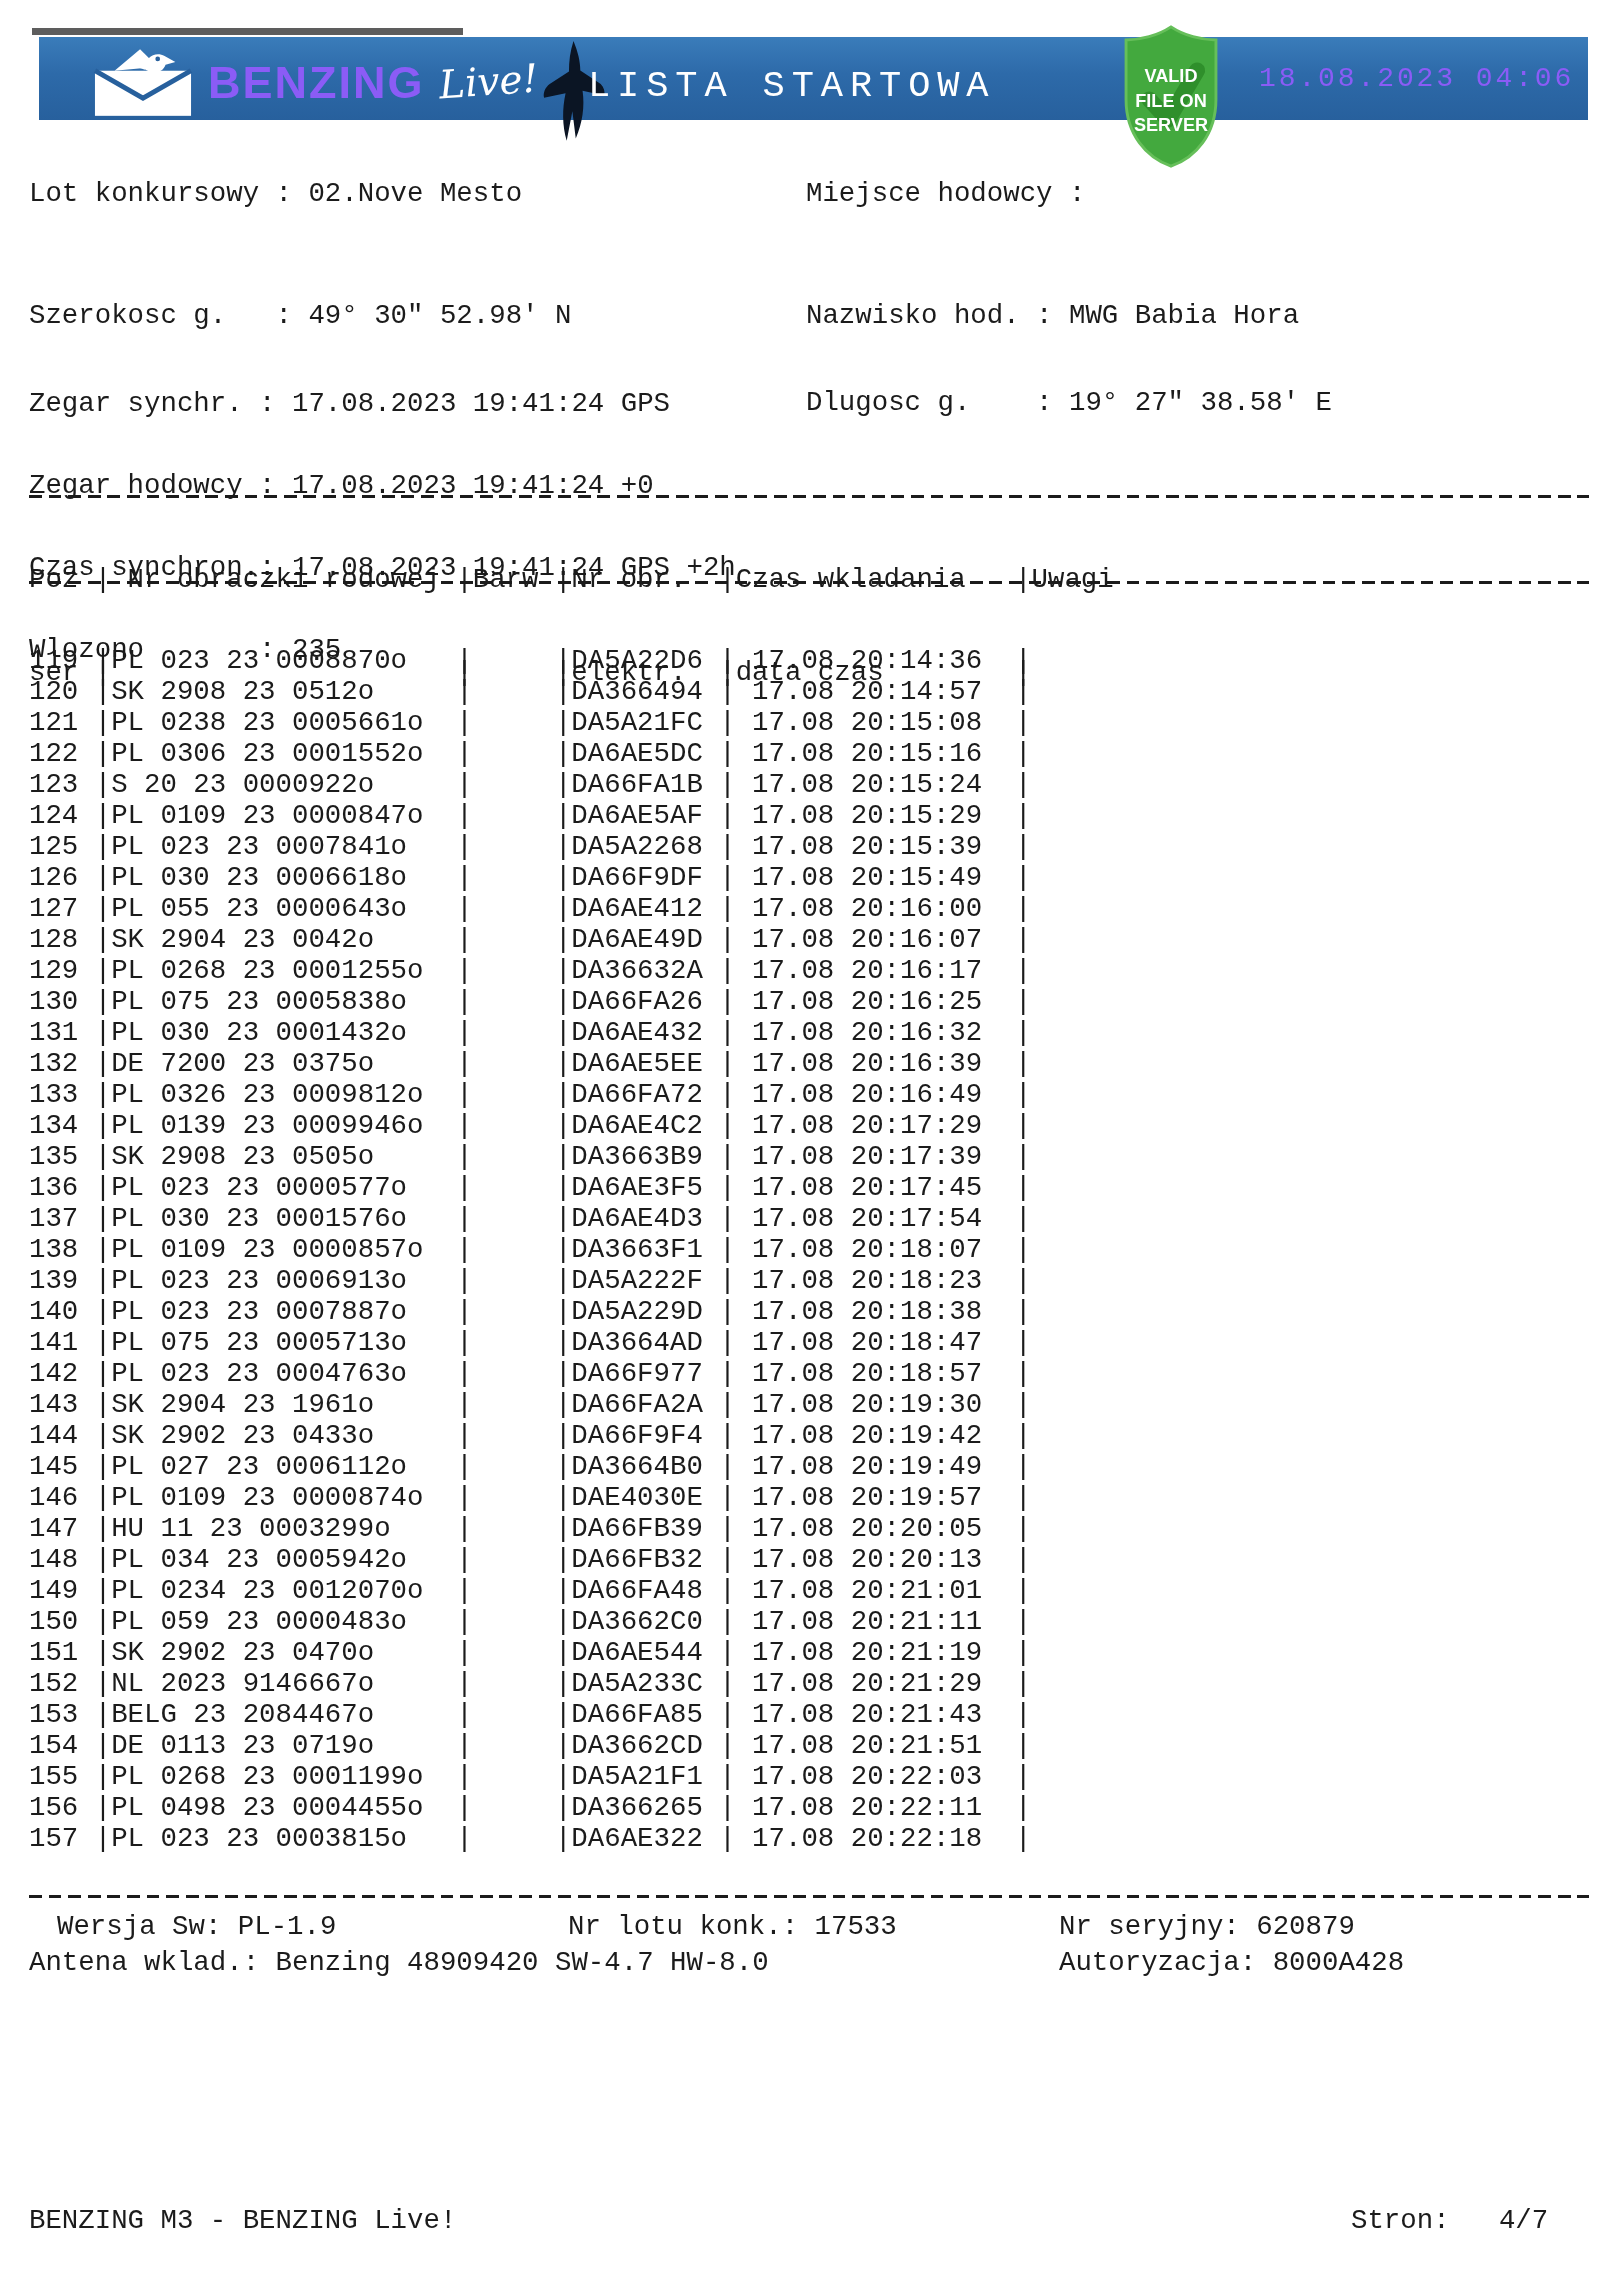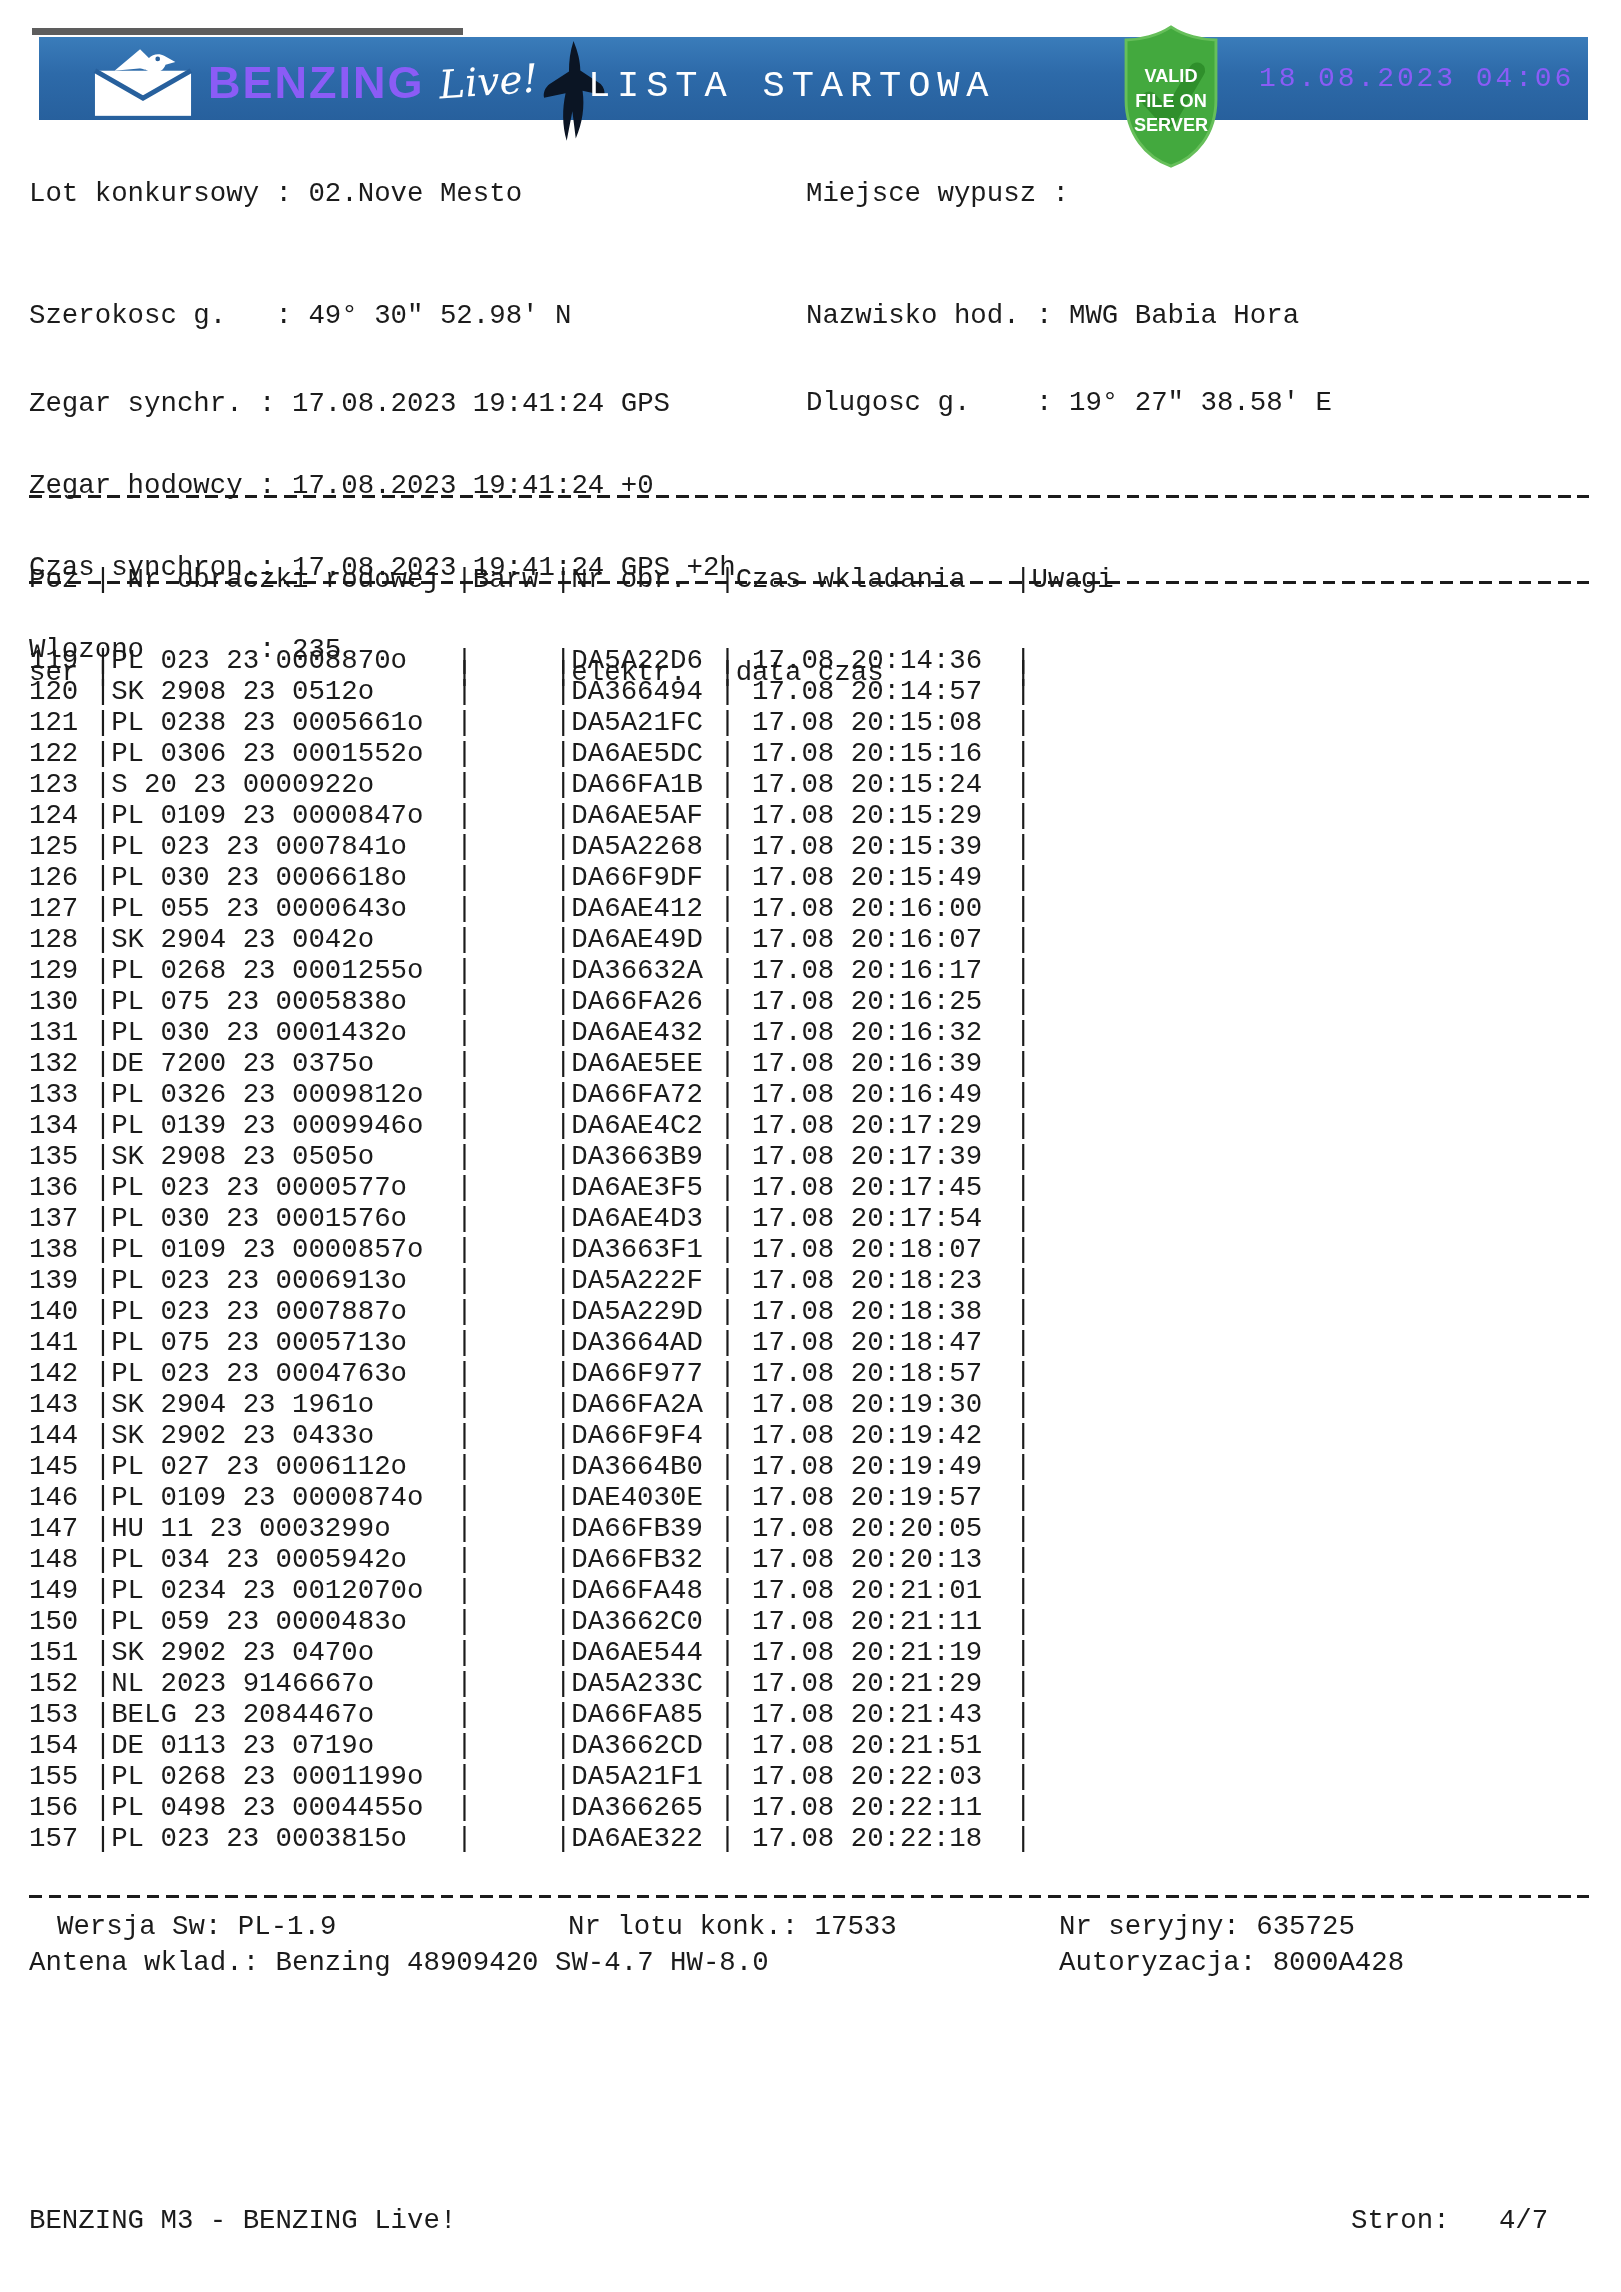--- a/index.html
+++ b/index.html
@@ -67,21 +67,21 @@
     <path d="M35 2 C44 8 56 11 66 11 L66 52 C66 76 52 92 35 98 C18 92 4 76 4 52 L4 11 C14 11 26 8 35 2 Z" fill="#43a93e" stroke="#66bf5a" stroke-width="2"></path>
     <path d="M20 52 L33 66 L53 32" fill="none" stroke="#2f8f2b" stroke-width="11" stroke-linecap="round" stroke-linejoin="round"></path>
     <text x="35" y="40" text-anchor="middle" font-family="Liberation Sans, sans-serif" font-size="12.5" font-weight="bold" fill="#ffffff">VALID</text>
     <text x="35" y="57" text-anchor="middle" font-family="Liberation Sans, sans-serif" font-size="12.5" font-weight="bold" fill="#ffffff">FILE ON</text>
     <text x="35" y="74" text-anchor="middle" font-family="Liberation Sans, sans-serif" font-size="12.5" font-weight="bold" fill="#ffffff">SERVER</text>
   </svg>
 
   <div class="bar-date">18.08.2023 04:06</div>
 
   <div class="abs" style="left:29px; top:178px;">Lot konkursowy : 02.Nove Mesto</div>
-  <div class="abs" style="left:806px; top:178px;">Miejsce wypusz :</div>
+  <div class="abs" style="left:806px; top:178px;">Miejsce hodowcy :</div>
 
   <div class="abs line30" style="left:29px; top:243px;">
     <div>Szerokosc g.   : 49° 30" 52.98' N</div>
   </div>
   <div class="abs line30" style="left:806px; top:243px;">
     <div>Nazwisko hod. : MWG Babia Hora</div>
     <div>Dlugosc g.    : 19° 27" 38.58' E</div>
   </div>
 
   <div class="abs line28" style="left:29px; top:335px;">
@@ -99,21 +99,21 @@
   </div>
 
   <div class="dash" style="top:581px;"></div>
 
   <div class="abs" style="left:29px; top:645px;"><div class="trow"><span class="c poz">119</span><span class="pipe">|</span><span class="c ring">PL 023 23 0008870o</span><span class="pipe">|</span><span class="c barw"></span><span class="pipe">|</span><span class="c chip">DA5A22D6</span><span class="pipe">|</span><span class="c time pad">17.08 20:14:36</span><span class="pipe">|</span><span class="c uwagi"></span></div><div class="trow"><span class="c poz">120</span><span class="pipe">|</span><span class="c ring">SK 2908 23 0512o</span><span class="pipe">|</span><span class="c barw"></span><span class="pipe">|</span><span class="c chip">DA366494</span><span class="pipe">|</span><span class="c time pad">17.08 20:14:57</span><span class="pipe">|</span><span class="c uwagi"></span></div><div class="trow"><span class="c poz">121</span><span class="pipe">|</span><span class="c ring">PL 0238 23 0005661o</span><span class="pipe">|</span><span class="c barw"></span><span class="pipe">|</span><span class="c chip">DA5A21FC</span><span class="pipe">|</span><span class="c time pad">17.08 20:15:08</span><span class="pipe">|</span><span class="c uwagi"></span></div><div class="trow"><span class="c poz">122</span><span class="pipe">|</span><span class="c ring">PL 0306 23 0001552o</span><span class="pipe">|</span><span class="c barw"></span><span class="pipe">|</span><span class="c chip">DA6AE5DC</span><span class="pipe">|</span><span class="c time pad">17.08 20:15:16</span><span class="pipe">|</span><span class="c uwagi"></span></div><div class="trow"><span class="c poz">123</span><span class="pipe">|</span><span class="c ring">S 20 23 0000922o</span><span class="pipe">|</span><span class="c barw"></span><span class="pipe">|</span><span class="c chip">DA66FA1B</span><span class="pipe">|</span><span class="c time pad">17.08 20:15:24</span><span class="pipe">|</span><span class="c uwagi"></span></div><div class="trow"><span class="c poz">124</span><span class="pipe">|</span><span class="c ring">PL 0109 23 0000847o</span><span class="pipe">|</span><span class="c barw"></span><span class="pipe">|</span><span class="c chip">DA6AE5AF</span><span class="pipe">|</span><span class="c time pad">17.08 20:15:29</span><span class="pipe">|</span><span class="c uwagi"></span></div><div class="trow"><span class="c poz">125</span><span class="pipe">|</span><span class="c ring">PL 023 23 0007841o</span><span class="pipe">|</span><span class="c barw"></span><span class="pipe">|</span><span class="c chip">DA5A2268</span><span class="pipe">|</span><span class="c time pad">17.08 20:15:39</span><span class="pipe">|</span><span class="c uwagi"></span></div><div class="trow"><span class="c poz">126</span><span class="pipe">|</span><span class="c ring">PL 030 23 0006618o</span><span class="pipe">|</span><span class="c barw"></span><span class="pipe">|</span><span class="c chip">DA66F9DF</span><span class="pipe">|</span><span class="c time pad">17.08 20:15:49</span><span class="pipe">|</span><span class="c uwagi"></span></div><div class="trow"><span class="c poz">127</span><span class="pipe">|</span><span class="c ring">PL 055 23 0000643o</span><span class="pipe">|</span><span class="c barw"></span><span class="pipe">|</span><span class="c chip">DA6AE412</span><span class="pipe">|</span><span class="c time pad">17.08 20:16:00</span><span class="pipe">|</span><span class="c uwagi"></span></div><div class="trow"><span class="c poz">128</span><span class="pipe">|</span><span class="c ring">SK 2904 23 0042o</span><span class="pipe">|</span><span class="c barw"></span><span class="pipe">|</span><span class="c chip">DA6AE49D</span><span class="pipe">|</span><span class="c time pad">17.08 20:16:07</span><span class="pipe">|</span><span class="c uwagi"></span></div><div class="trow"><span class="c poz">129</span><span class="pipe">|</span><span class="c ring">PL 0268 23 0001255o</span><span class="pipe">|</span><span class="c barw"></span><span class="pipe">|</span><span class="c chip">DA36632A</span><span class="pipe">|</span><span class="c time pad">17.08 20:16:17</span><span class="pipe">|</span><span class="c uwagi"></span></div><div class="trow"><span class="c poz">130</span><span class="pipe">|</span><span class="c ring">PL 075 23 0005838o</span><span class="pipe">|</span><span class="c barw"></span><span class="pipe">|</span><span class="c chip">DA66FA26</span><span class="pipe">|</span><span class="c time pad">17.08 20:16:25</span><span class="pipe">|</span><span class="c uwagi"></span></div><div class="trow"><span class="c poz">131</span><span class="pipe">|</span><span class="c ring">PL 030 23 0001432o</span><span class="pipe">|</span><span class="c barw"></span><span class="pipe">|</span><span class="c chip">DA6AE432</span><span class="pipe">|</span><span class="c time pad">17.08 20:16:32</span><span class="pipe">|</span><span class="c uwagi"></span></div><div class="trow"><span class="c poz">132</span><span class="pipe">|</span><span class="c ring">DE 7200 23 0375o</span><span class="pipe">|</span><span class="c barw"></span><span class="pipe">|</span><span class="c chip">DA6AE5EE</span><span class="pipe">|</span><span class="c time pad">17.08 20:16:39</span><span class="pipe">|</span><span class="c uwagi"></span></div><div class="trow"><span class="c poz">133</span><span class="pipe">|</span><span class="c ring">PL 0326 23 0009812o</span><span class="pipe">|</span><span class="c barw"></span><span class="pipe">|</span><span class="c chip">DA66FA72</span><span class="pipe">|</span><span class="c time pad">17.08 20:16:49</span><span class="pipe">|</span><span class="c uwagi"></span></div><div class="trow"><span class="c poz">134</span><span class="pipe">|</span><span class="c ring">PL 0139 23 0009946o</span><span class="pipe">|</span><span class="c barw"></span><span class="pipe">|</span><span class="c chip">DA6AE4C2</span><span class="pipe">|</span><span class="c time pad">17.08 20:17:29</span><span class="pipe">|</span><span class="c uwagi"></span></div><div class="trow"><span class="c poz">135</span><span class="pipe">|</span><span class="c ring">SK 2908 23 0505o</span><span class="pipe">|</span><span class="c barw"></span><span class="pipe">|</span><span class="c chip">DA3663B9</span><span class="pipe">|</span><span class="c time pad">17.08 20:17:39</span><span class="pipe">|</span><span class="c uwagi"></span></div><div class="trow"><span class="c poz">136</span><span class="pipe">|</span><span class="c ring">PL 023 23 0000577o</span><span class="pipe">|</span><span class="c barw"></span><span class="pipe">|</span><span class="c chip">DA6AE3F5</span><span class="pipe">|</span><span class="c time pad">17.08 20:17:45</span><span class="pipe">|</span><span class="c uwagi"></span></div><div class="trow"><span class="c poz">137</span><span class="pipe">|</span><span class="c ring">PL 030 23 0001576o</span><span class="pipe">|</span><span class="c barw"></span><span class="pipe">|</span><span class="c chip">DA6AE4D3</span><span class="pipe">|</span><span class="c time pad">17.08 20:17:54</span><span class="pipe">|</span><span class="c uwagi"></span></div><div class="trow"><span class="c poz">138</span><span class="pipe">|</span><span class="c ring">PL 0109 23 0000857o</span><span class="pipe">|</span><span class="c barw"></span><span class="pipe">|</span><span class="c chip">DA3663F1</span><span class="pipe">|</span><span class="c time pad">17.08 20:18:07</span><span class="pipe">|</span><span class="c uwagi"></span></div><div class="trow"><span class="c poz">139</span><span class="pipe">|</span><span class="c ring">PL 023 23 0006913o</span><span class="pipe">|</span><span class="c barw"></span><span class="pipe">|</span><span class="c chip">DA5A222F</span><span class="pipe">|</span><span class="c time pad">17.08 20:18:23</span><span class="pipe">|</span><span class="c uwagi"></span></div><div class="trow"><span class="c poz">140</span><span class="pipe">|</span><span class="c ring">PL 023 23 0007887o</span><span class="pipe">|</span><span class="c barw"></span><span class="pipe">|</span><span class="c chip">DA5A229D</span><span class="pipe">|</span><span class="c time pad">17.08 20:18:38</span><span class="pipe">|</span><span class="c uwagi"></span></div><div class="trow"><span class="c poz">141</span><span class="pipe">|</span><span class="c ring">PL 075 23 0005713o</span><span class="pipe">|</span><span class="c barw"></span><span class="pipe">|</span><span class="c chip">DA3664AD</span><span class="pipe">|</span><span class="c time pad">17.08 20:18:47</span><span class="pipe">|</span><span class="c uwagi"></span></div><div class="trow"><span class="c poz">142</span><span class="pipe">|</span><span class="c ring">PL 023 23 0004763o</span><span class="pipe">|</span><span class="c barw"></span><span class="pipe">|</span><span class="c chip">DA66F977</span><span class="pipe">|</span><span class="c time pad">17.08 20:18:57</span><span class="pipe">|</span><span class="c uwagi"></span></div><div class="trow"><span class="c poz">143</span><span class="pipe">|</span><span class="c ring">SK 2904 23 1961o</span><span class="pipe">|</span><span class="c barw"></span><span class="pipe">|</span><span class="c chip">DA66FA2A</span><span class="pipe">|</span><span class="c time pad">17.08 20:19:30</span><span class="pipe">|</span><span class="c uwagi"></span></div><div class="trow"><span class="c poz">144</span><span class="pipe">|</span><span class="c ring">SK 2902 23 0433o</span><span class="pipe">|</span><span class="c barw"></span><span class="pipe">|</span><span class="c chip">DA66F9F4</span><span class="pipe">|</span><span class="c time pad">17.08 20:19:42</span><span class="pipe">|</span><span class="c uwagi"></span></div><div class="trow"><span class="c poz">145</span><span class="pipe">|</span><span class="c ring">PL 027 23 0006112o</span><span class="pipe">|</span><span class="c barw"></span><span class="pipe">|</span><span class="c chip">DA3664B0</span><span class="pipe">|</span><span class="c time pad">17.08 20:19:49</span><span class="pipe">|</span><span class="c uwagi"></span></div><div class="trow"><span class="c poz">146</span><span class="pipe">|</span><span class="c ring">PL 0109 23 0000874o</span><span class="pipe">|</span><span class="c barw"></span><span class="pipe">|</span><span class="c chip">DAE4030E</span><span class="pipe">|</span><span class="c time pad">17.08 20:19:57</span><span class="pipe">|</span><span class="c uwagi"></span></div><div class="trow"><span class="c poz">147</span><span class="pipe">|</span><span class="c ring">HU 11 23 0003299o</span><span class="pipe">|</span><span class="c barw"></span><span class="pipe">|</span><span class="c chip">DA66FB39</span><span class="pipe">|</span><span class="c time pad">17.08 20:20:05</span><span class="pipe">|</span><span class="c uwagi"></span></div><div class="trow"><span class="c poz">148</span><span class="pipe">|</span><span class="c ring">PL 034 23 0005942o</span><span class="pipe">|</span><span class="c barw"></span><span class="pipe">|</span><span class="c chip">DA66FB32</span><span class="pipe">|</span><span class="c time pad">17.08 20:20:13</span><span class="pipe">|</span><span class="c uwagi"></span></div><div class="trow"><span class="c poz">149</span><span class="pipe">|</span><span class="c ring">PL 0234 23 0012070o</span><span class="pipe">|</span><span class="c barw"></span><span class="pipe">|</span><span class="c chip">DA66FA48</span><span class="pipe">|</span><span class="c time pad">17.08 20:21:01</span><span class="pipe">|</span><span class="c uwagi"></span></div><div class="trow"><span class="c poz">150</span><span class="pipe">|</span><span class="c ring">PL 059 23 0000483o</span><span class="pipe">|</span><span class="c barw"></span><span class="pipe">|</span><span class="c chip">DA3662C0</span><span class="pipe">|</span><span class="c time pad">17.08 20:21:11</span><span class="pipe">|</span><span class="c uwagi"></span></div><div class="trow"><span class="c poz">151</span><span class="pipe">|</span><span class="c ring">SK 2902 23 0470o</span><span class="pipe">|</span><span class="c barw"></span><span class="pipe">|</span><span class="c chip">DA6AE544</span><span class="pipe">|</span><span class="c time pad">17.08 20:21:19</span><span class="pipe">|</span><span class="c uwagi"></span></div><div class="trow"><span class="c poz">152</span><span class="pipe">|</span><span class="c ring">NL 2023 9146667o</span><span class="pipe">|</span><span class="c barw"></span><span class="pipe">|</span><span class="c chip">DA5A233C</span><span class="pipe">|</span><span class="c time pad">17.08 20:21:29</span><span class="pipe">|</span><span class="c uwagi"></span></div><div class="trow"><span class="c poz">153</span><span class="pipe">|</span><span class="c ring">BELG 23 2084467o</span><span class="pipe">|</span><span class="c barw"></span><span class="pipe">|</span><span class="c chip">DA66FA85</span><span class="pipe">|</span><span class="c time pad">17.08 20:21:43</span><span class="pipe">|</span><span class="c uwagi"></span></div><div class="trow"><span class="c poz">154</span><span class="pipe">|</span><span class="c ring">DE 0113 23 0719o</span><span class="pipe">|</span><span class="c barw"></span><span class="pipe">|</span><span class="c chip">DA3662CD</span><span class="pipe">|</span><span class="c time pad">17.08 20:21:51</span><span class="pipe">|</span><span class="c uwagi"></span></div><div class="trow"><span class="c poz">155</span><span class="pipe">|</span><span class="c ring">PL 0268 23 0001199o</span><span class="pipe">|</span><span class="c barw"></span><span class="pipe">|</span><span class="c chip">DA5A21F1</span><span class="pipe">|</span><span class="c time pad">17.08 20:22:03</span><span class="pipe">|</span><span class="c uwagi"></span></div><div class="trow"><span class="c poz">156</span><span class="pipe">|</span><span class="c ring">PL 0498 23 0004455o</span><span class="pipe">|</span><span class="c barw"></span><span class="pipe">|</span><span class="c chip">DA366265</span><span class="pipe">|</span><span class="c time pad">17.08 20:22:11</span><span class="pipe">|</span><span class="c uwagi"></span></div><div class="trow"><span class="c poz">157</span><span class="pipe">|</span><span class="c ring">PL 023 23 0003815o</span><span class="pipe">|</span><span class="c barw"></span><span class="pipe">|</span><span class="c chip">DA6AE322</span><span class="pipe">|</span><span class="c time pad">17.08 20:22:18</span><span class="pipe">|</span><span class="c uwagi"></span></div></div>
 
   <div class="dash" style="top:1895px;"></div>
 
   <div class="abs" style="left:29px; top:1911px;margin-left:28px;">Wersja Sw: PL-1.9</div>
   <div class="abs" style="left:568px; top:1911px;">Nr lotu konk.: 17533</div>
-  <div class="abs" style="left:1059px; top:1911px;">Nr seryjny: 635725</div>
+  <div class="abs" style="left:1059px; top:1911px;">Nr seryjny: 620879</div>
   <div class="abs" style="left:29px; top:1947px;">Antena wklad.: Benzing 48909420 SW-4.7 HW-8.0</div>
   <div class="abs" style="left:1059px; top:1947px;">Autoryzacja: 8000A428</div>
 
   <div class="abs" style="left:29px; top:2205px;">BENZING M3 - BENZING Live!</div>
   <div class="abs" style="left:1351px; top:2205px;">Stron:   4/7</div>
 
 </div>
 
 
 </body></html>

